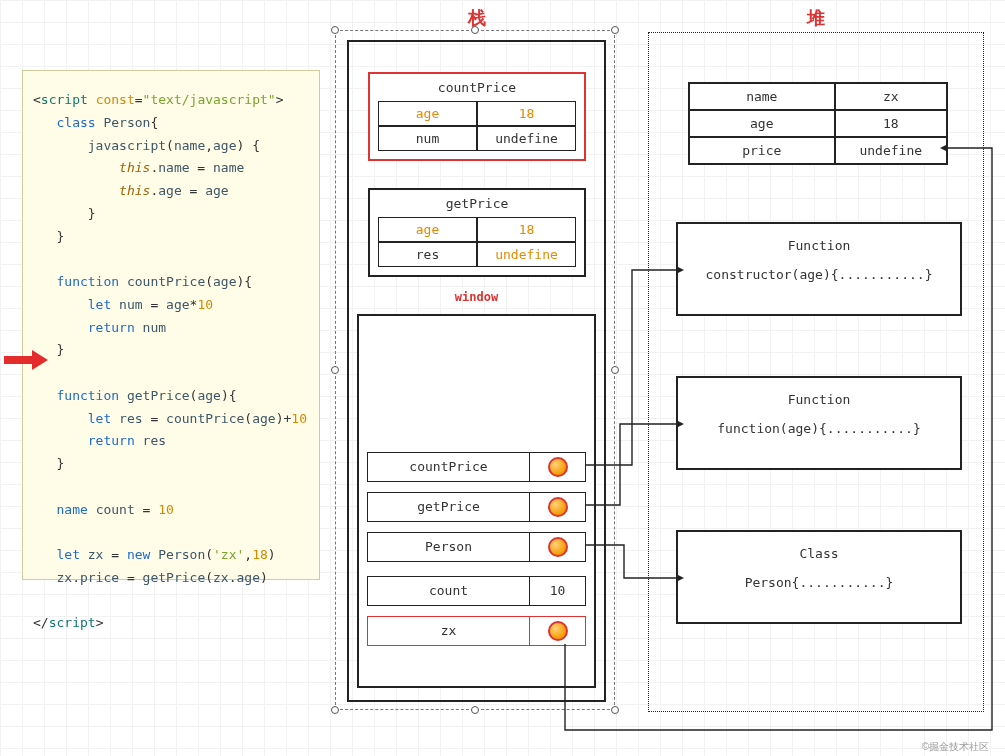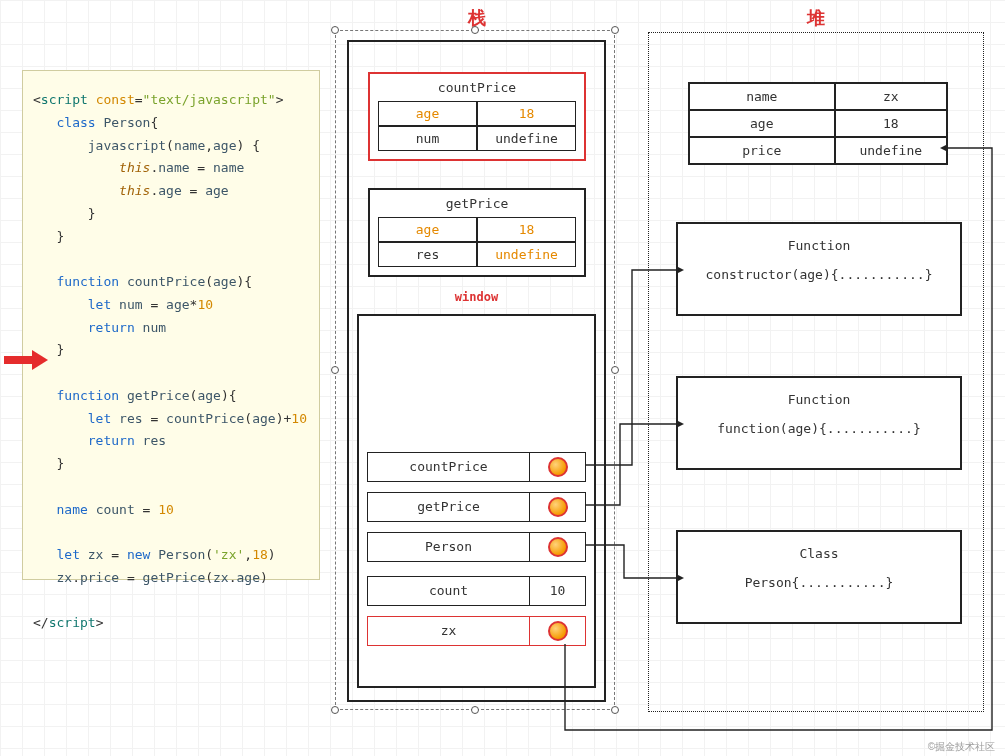--- a/index.html
+++ b/index.html
@@ -211,21 +211,21 @@
     position: absolute;
     left: 0; top: 0;
     width: 1005px; height: 756px;
     pointer-events: none;
   }
   .wire { fill: none; stroke: #222; stroke-width: 1.4; }
   .wire-end { fill: #222; }
 
   .watermark {
     position: absolute;
-    right: 10px; bottom: 2px;
+    right: 16px; bottom: 2px;
     font-size: 10px;
     color: #999;
     font-family: sans-serif;
   }
 </style>
 </head>
 <body>
 
 <div class="section-title title-stack">栈</div>
 <div class="section-title title-heap">堆</div>

